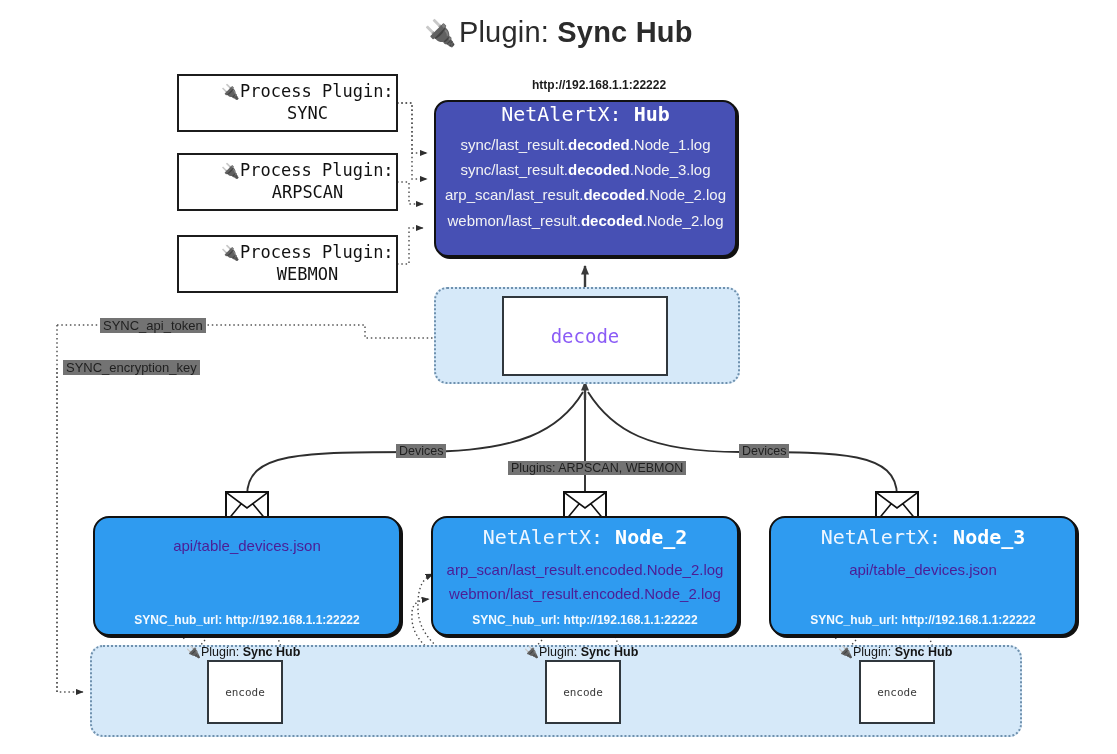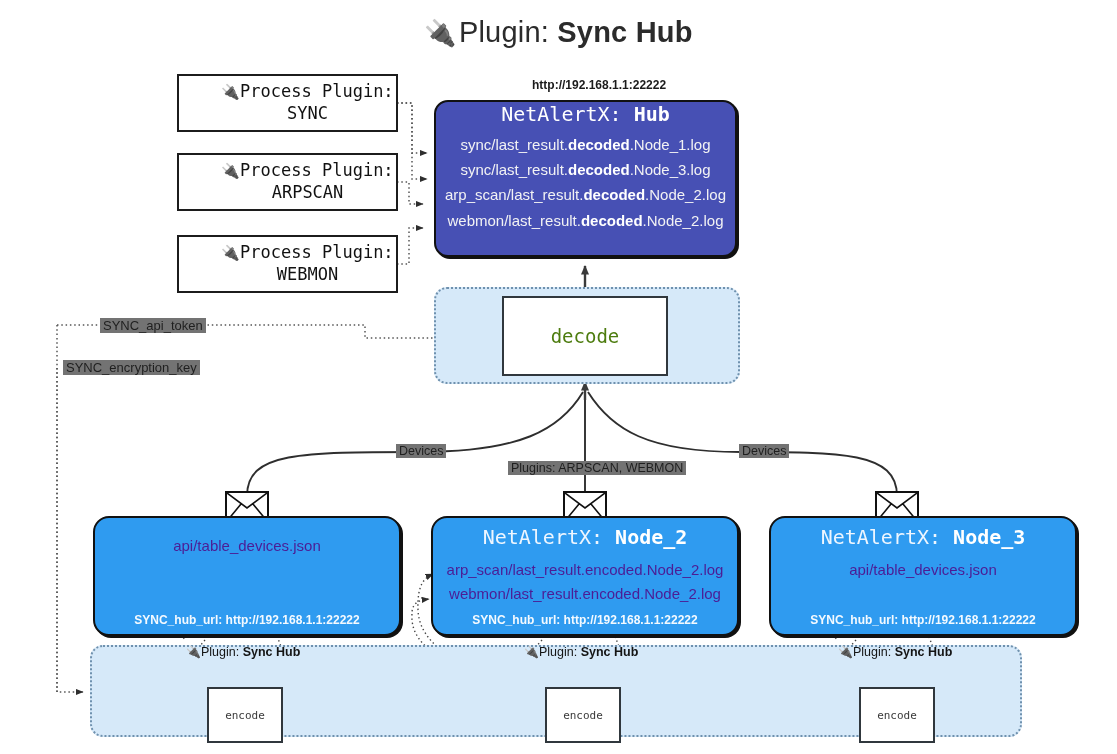--- a/index.html
+++ b/index.html
@@ -104,21 +104,21 @@
   }
   .decode-box {
     position: absolute;
     left: 502px; top: 296px;
     width: 166px; height: 80px;
     background: #ffffff;
     border: 2px solid #30373d;
     display: flex; align-items: center; justify-content: center;
     font-family: "DejaVu Sans Mono", "Liberation Mono", monospace;
     font-size: 19px;
-    color: #4d7c0f;
+    color: #8b5cf6;
   }
 
   
   .node {
     position: absolute;
     width: 308px; height: 120px;
     background: #2f9bf0;
     border: 2px solid #111111;
     border-radius: 16px;
     box-shadow: 2px 2px 0 #111;
@@ -175,28 +175,27 @@
   .plugin-label {
     position: absolute;
     font-size: 12.5px;
     color: #141414;
     white-space: nowrap;
   }
   .plugin-label .plug { font-size: 12px; }
   .plugin-label .b { font-weight: bold; }
   .encode-box {
     position: absolute;
-    width: 76px; height: 56px;
+    width: 76px; height: 64px;
     background: #ffffff;
     border: 2px solid #30373d;
     display: flex; align-items: center; justify-content: center;
     font-family: "DejaVu Sans Mono", "Liberation Mono", monospace;
     font-size: 11px;
     color: #3a3a3a;
-    margin-top: 27px;
   }
 
   
   .edge-label {
     position: absolute;
     font-size: 13px;
     color: #1f1f1f;
     background: #737373;
     white-space: nowrap;
     padding: 0 3px;

